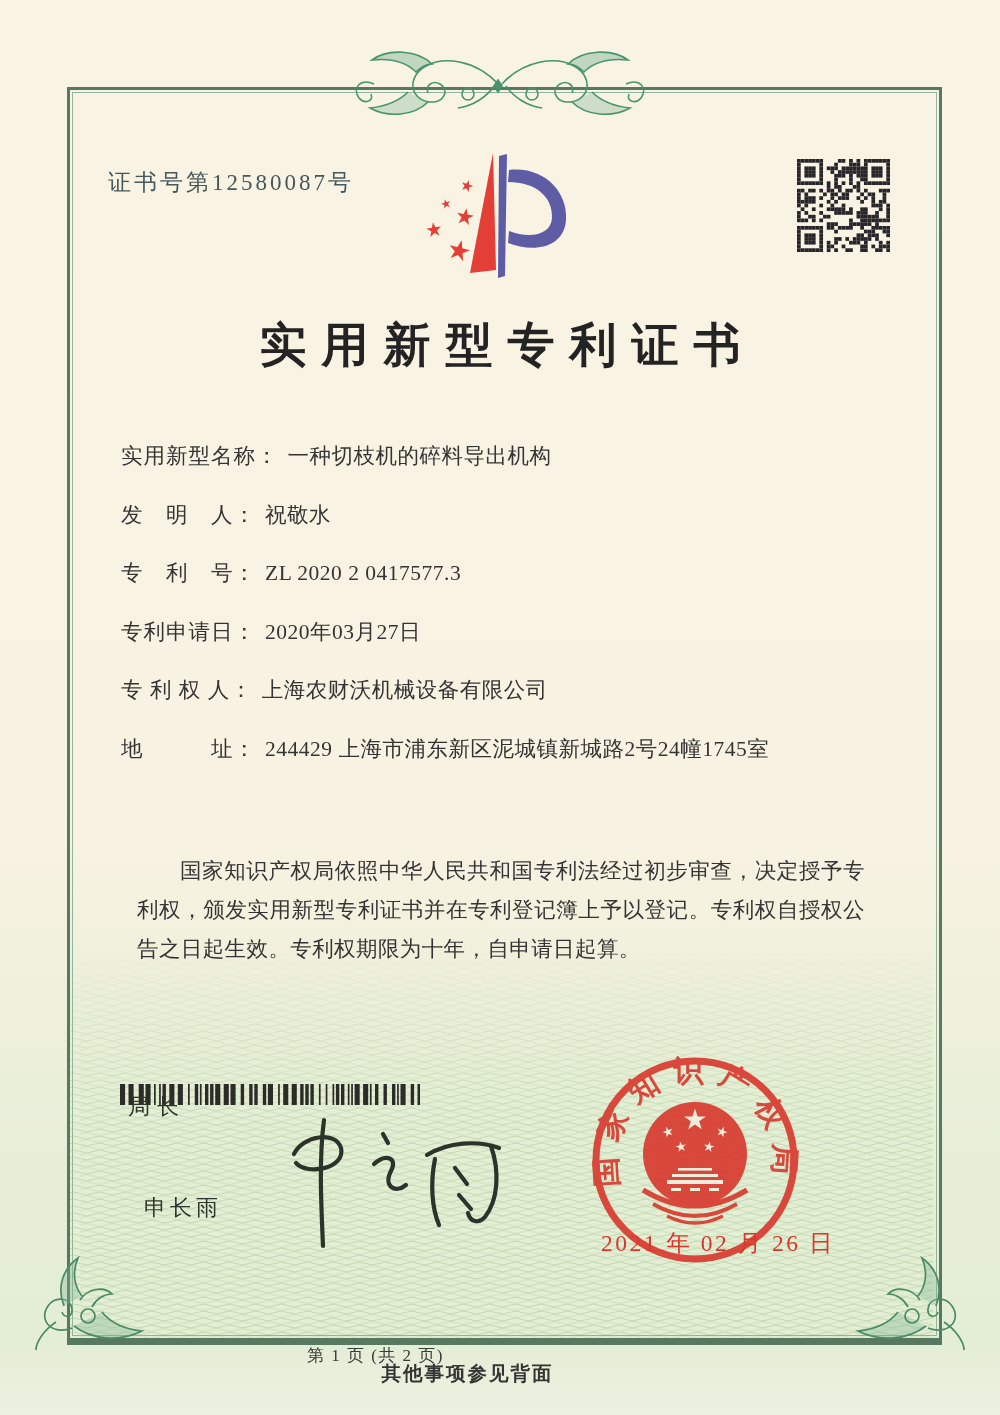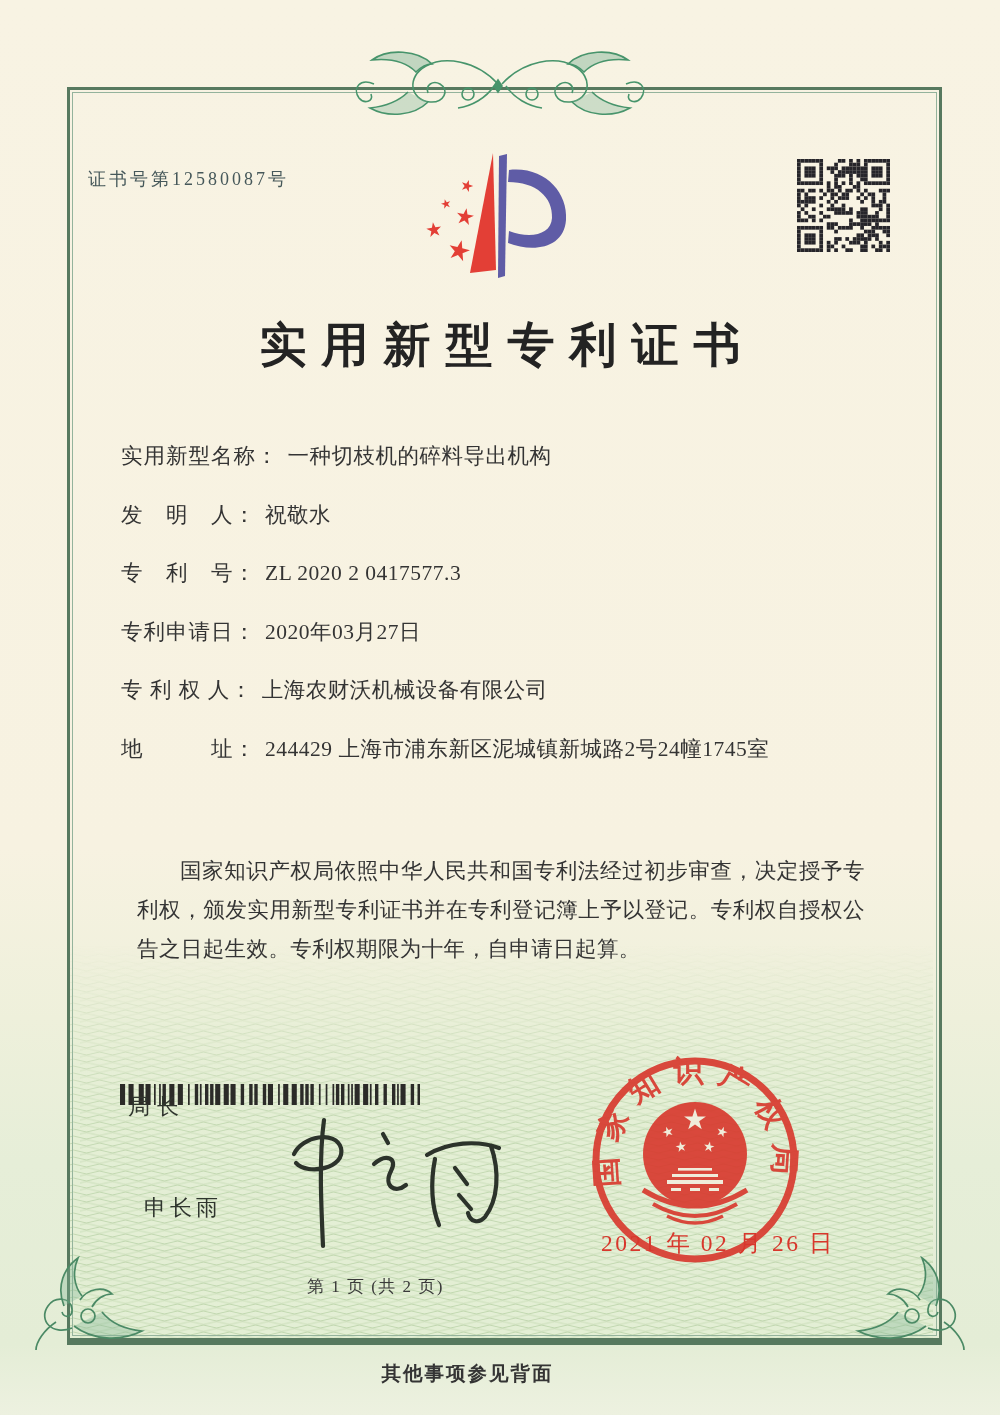--- a/index.html
+++ b/index.html
@@ -18,22 +18,22 @@
     border:3px solid #57795f;border-bottom-width:7px;z-index:2;
   }
   .frame-inner{
     position:absolute;left:2px;top:2px;right:2px;bottom:2px;
     border:1.5px solid #94b39c;
   }
   .waves{position:absolute;left:67px;top:945px;z-index:1;}
   .ornament{position:absolute;z-index:3;}
   
   .cert-no{
-    position:absolute;left:88px;top:167px;z-index:4;
-    font-size:18px;letter-spacing:3px;color:#46585a;
+    position:absolute;left:108px;top:167px;z-index:4;
+    font-size:23px;letter-spacing:3px;color:#46585a;
   }
   .title{
     position:absolute;left:0;top:314px;width:1000px;text-align:center;z-index:4;
     font-size:47px;font-weight:600;color:#232323;letter-spacing:15px;padding-left:15px;box-sizing:border-box;
   }
   .fields{position:absolute;left:121px;top:441px;width:770px;z-index:4;}
   .field-row{height:58.6px;font-size:21.5px;color:#343434;white-space:nowrap;position:relative;}
   .field-row .lbl{letter-spacing:1px;margin-top:37px;}
   .field-row .val{margin-left:9px;letter-spacing:0.5px;}
   .grant-pair2{position:absolute;left:371px;top:0;}
@@ -43,21 +43,21 @@
   }
   .paras p{margin:16px;text-indent:2em;}
   .signer{position:absolute;left:128px;z-index:4;font-size:22px;color:#2f352e;}
   .signer.t{top:1092px;letter-spacing:7px;}
   .signer.n{top:1193px;letter-spacing:4px;margin-left:16px;}
   .seal-date{
     position:absolute;left:601px;top:1227px;z-index:5;
     font-size:23.5px;color:#d8372c;letter-spacing:2.5px;white-space:nowrap;
   }
   .page-num{
-    position:absolute;left:0;top:1275px;width:751px;text-align:center;z-index:4;
+    position:absolute;left:0;top:1344px;width:751px;text-align:center;z-index:4;
     font-size:17px;color:#3a3a3a;letter-spacing:1.5px;
   }
   .footer-note{
     position:absolute;left:0;top:1360px;width:935px;text-align:center;z-index:4;
     font-size:19.5px;color:#343434;letter-spacing:2px;font-weight:bold;
   }
   svg{display:block;}
 </style>
 </head>
 <body>

